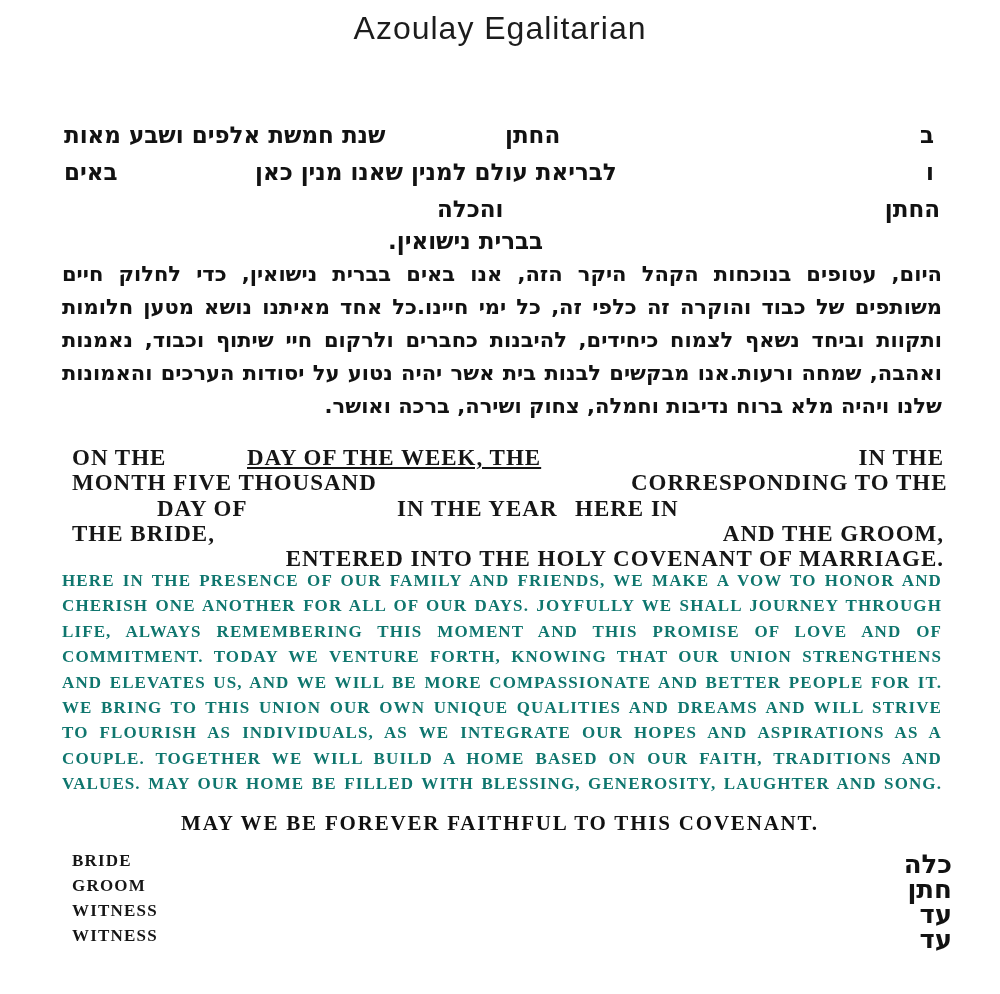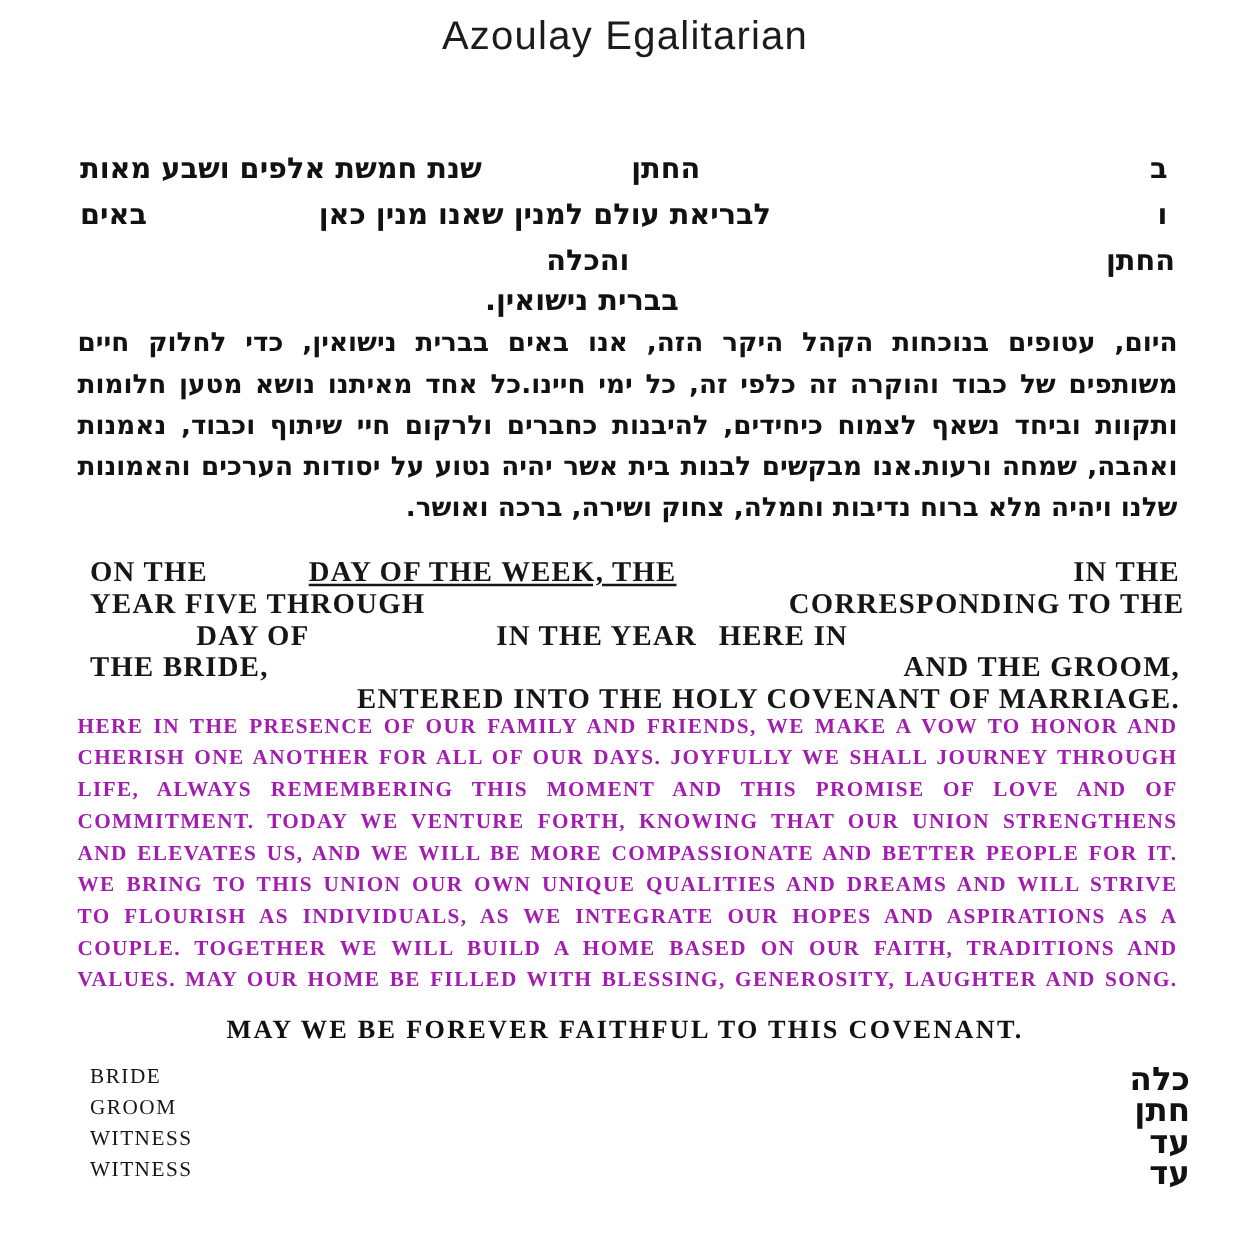--- a/index.html
+++ b/index.html
@@ -44,29 +44,29 @@
   #en2-corr    { top:470px; left:631px; }
   #en3-dayof   { top:496px; left:157px; }
   #en3-year    { top:496px; left:397px; }
   #en3-herein  { top:496px; left:575px; }
   #en4-bride   { top:521px; left:72px; }
   #en4-groom   { top:521px; right:56px; }
   #en5-entered { top:546px; right:56px; }
   .en-para {
     position:absolute; top:568px; left:62px; right:58px;
     font-size:17px; line-height:25.4px; letter-spacing:1.1px; word-spacing:2px;
-    text-align:justify; text-align-last:justify; font-weight:bold; color:#a21caf;
+    text-align:justify; text-align-last:justify; font-weight:bold; color:#0f766e;
   }
   .covenant {
     position:absolute; top:811px; left:0; right:0; text-align:center;
     font-size:21px; font-weight:bold; letter-spacing:1.8px; color:#111111;
   }
   .sig-en {
     position:absolute; left:72px; font-size:17px; letter-spacing:1.2px;
-    font-weight:normal; white-space:nowrap; color:#161616;
+    font-weight:bold; white-space:nowrap; color:#161616;
   }
   .sig-he { position:absolute; right:48px; font-size:26px; white-space:nowrap; }
   #sig-en-0 { top:851px; } #sig-he-0 { top:849px; }
   #sig-en-1 { top:876px; } #sig-he-1 { top:874px; }
   #sig-en-2 { top:901px; } #sig-he-2 { top:899px; }
   #sig-en-3 { top:926px; } #sig-he-3 { top:924px; }
 </style>
 </head>
 <body>
 
@@ -86,21 +86,21 @@
   <span class="he he-fill" id="he3-bride">והכלה</span>
 
   <span class="he he-fill" id="he4-covenant">בברית נישואין.</span>
 
   <div class="he he-para">היום, עטופים בנוכחות הקהל היקר הזה, אנו באים בברית נישואין, כדי לחלוק חיים משותפים של כבוד והוקרה זה כלפי זה, כל ימי חיינו.כל אחד מאיתנו נושא מטען חלומות ותקוות וביחד נשאף לצמוח כיחידים, להיבנות כחברים ולרקום חיי שיתוף וכבוד, נאמנות ואהבה, שמחה ורעות.אנו מבקשים לבנות בית אשר יהיה נטוע על יסודות הערכים והאמונות שלנו ויהיה מלא ברוח נדיבות וחמלה, צחוק ושירה, ברכה ואושר.</div>
 
   <span class="en-fill" id="en1-onthe">ON THE</span>
   <span class="en-fill" id="en1-dow">DAY OF THE WEEK, THE</span>
   <span class="en-fill" id="en1-inthe">IN THE</span>
 
-  <span class="en-fill" id="en2-year">YEAR FIVE THROUGH</span>
+  <span class="en-fill" id="en2-year">MONTH FIVE THOUSAND</span>
   <span class="en-fill" id="en2-corr">CORRESPONDING TO THE</span>
 
   <span class="en-fill" id="en3-dayof">DAY OF</span>
   <span class="en-fill" id="en3-year">IN THE YEAR</span>
   <span class="en-fill" id="en3-herein">HERE IN</span>
 
   <span class="en-fill" id="en4-bride">THE BRIDE,</span>
   <span class="en-fill" id="en4-groom">AND THE GROOM,</span>
 
   <span class="en-fill" id="en5-entered">ENTERED INTO THE HOLY COVENANT OF MARRIAGE.</span>

